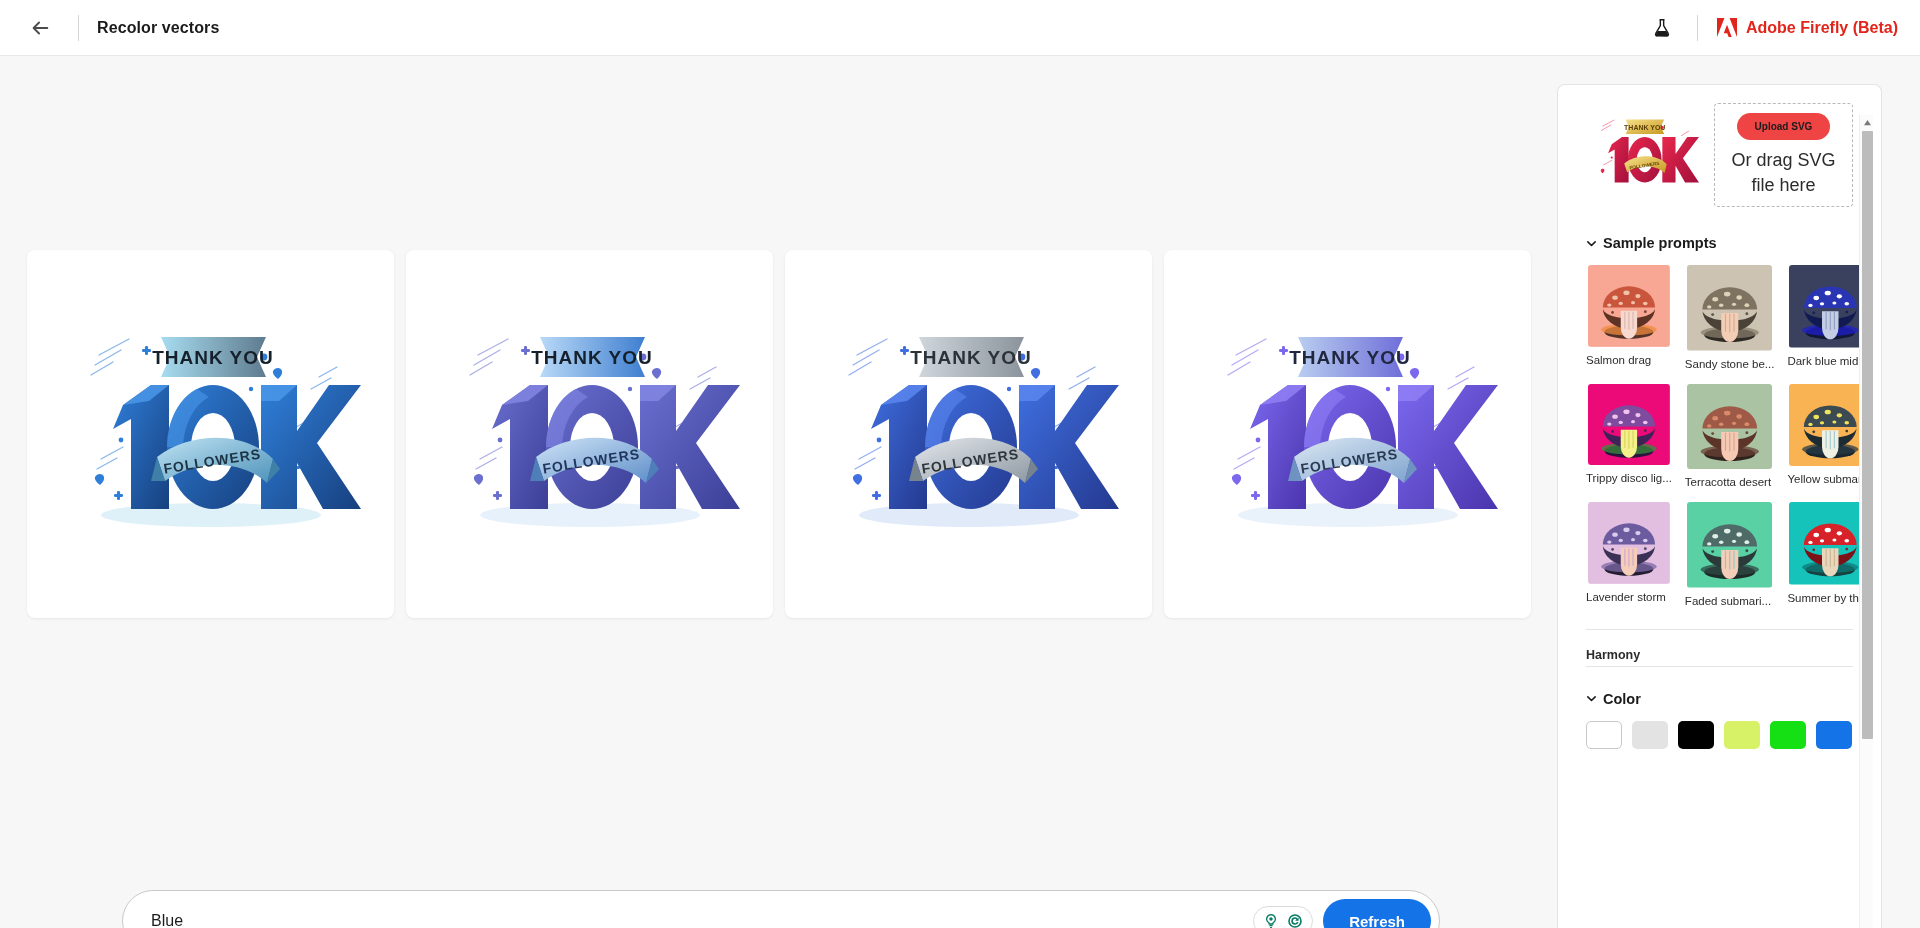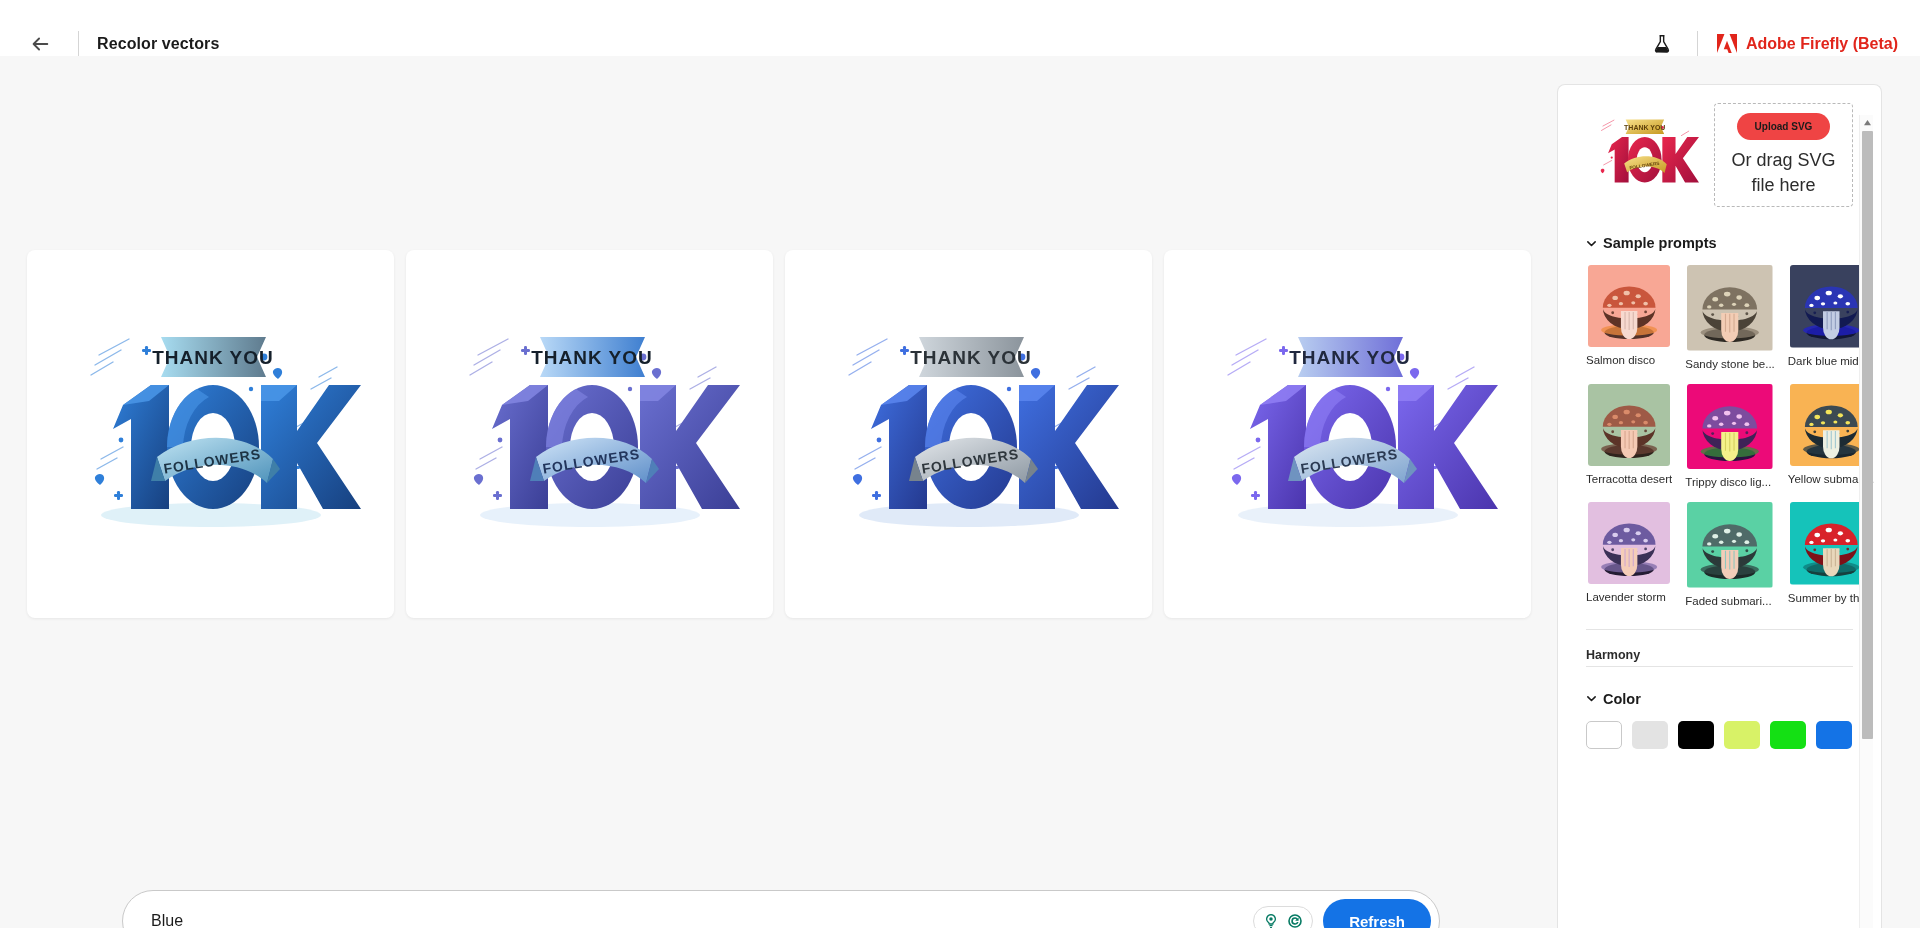--- a/index.html
+++ b/index.html
@@ -5,21 +5,21 @@
   * { box-sizing: border-box; margin: 0; padding: 0; }
   html, body {
     width: 1920px; height: 928px;
     font-family: "Liberation Sans", sans-serif;
     background: #ffffff;
     overflow: hidden;
   }
 
   
   .topbar {
-    position: absolute; left: 0; top: 16px; width: 1920px; height: 56px;
+    position: absolute; left: 0; top: 0; width: 1920px; height: 56px;
     background: #ffffff;
     border-bottom: 1px solid #e8e8e8;
     display: flex; align-items: center;
   }
   .back-btn {
     width: 40px; height: 40px; margin-left: 20px;
     display: flex; align-items: center; justify-content: center;
     border-radius: 4px; cursor: pointer;
   }
   .vdiv { width: 1px; height: 26px; background: #d5d5d5; margin: 0 18px; }
@@ -538,21 +538,21 @@
     <circle cx="58" cy="60" r="1.7"></circle>
                 <circle cx="70" cy="57" r="1.7"></circle>
   </g>
   <path d="M40 56h20v20a10 14 0 0 1-20 0z" fill="#f7d9cf"></path>
   <g stroke="#d6b5ab" stroke-width="1.3">
     <path d="M45 57v21"></path>
                 <path d="M50 57v22"></path>
                 <path d="M55 57v21"></path>
   </g>
 </svg>
-            <div class="plabel">Salmon disco</div>
+            <div class="plabel">Salmon drag</div>
           </div>
           <div class="pcell">
 <svg class="pswatch" viewBox="0 0 100 100" preserveAspectRatio="none">
   <rect width="100" height="100" fill="#cdc3b2"></rect>
   <ellipse cx="50" cy="82" rx="30" ry="8" fill="#2e2a24"></ellipse>
   <ellipse cx="50" cy="79" rx="34" ry="7" fill="#8a7e6c" opacity=".75"></ellipse>
   <path d="M18 52a32 26 0 0 1 64 0z" fill="#7e7261"></path>
   <path d="M18 52a32 26 0 0 0 64 0c0 8-14 13-32 13S18 60 18 52z" fill="#4b4338"></path>
   <g fill="#ddd3b9">
     <ellipse cx="33" cy="40" rx="3.4" ry="2.6"></ellipse>
@@ -604,20 +604,51 @@
   <g stroke="#8d9bbd" stroke-width="1.3">
     <path d="M45 57v21"></path>
                 <path d="M50 57v22"></path>
                 <path d="M55 57v21"></path>
   </g>
 </svg>
             <div class="plabel">Dark blue mid...</div>
           </div>
           <div class="pcell">
 <svg class="pswatch" viewBox="0 0 100 100" preserveAspectRatio="none">
+  <rect width="100" height="100" fill="#ec0a78"></rect>
+  <ellipse cx="50" cy="82" rx="30" ry="8" fill="#2b1340"></ellipse>
+  <ellipse cx="50" cy="79" rx="34" ry="7" fill="#3a8c3a" opacity=".75"></ellipse>
+  <path d="M18 52a32 26 0 0 1 64 0z" fill="#7d4c9e"></path>
+  <path d="M18 52a32 26 0 0 0 64 0c0 8-14 13-32 13S18 60 18 52z" fill="#3f2257"></path>
+  <g fill="#f2c2ef">
+    <ellipse cx="33" cy="40" rx="3.4" ry="2.6"></ellipse>
+                <ellipse cx="47" cy="34" rx="3.8" ry="2.8"></ellipse>
+    <ellipse cx="61" cy="38" rx="3.2" ry="2.5"></ellipse>
+                <ellipse cx="70" cy="47" rx="2.8" ry="2.2"></ellipse>
+    <ellipse cx="26" cy="49" rx="2.6" ry="2"></ellipse>
+                <ellipse cx="40" cy="47" rx="2.6" ry="2"></ellipse>
+    <ellipse cx="55" cy="46" rx="2.4" ry="1.9"></ellipse>
+  </g>
+  <g fill="#3f2257" opacity=".85">
+    <circle cx="30" cy="58" r="1.7"></circle>
+                <circle cx="44" cy="60" r="1.7"></circle>
+    <circle cx="58" cy="60" r="1.7"></circle>
+                <circle cx="70" cy="57" r="1.7"></circle>
+  </g>
+  <path d="M40 56h20v20a10 14 0 0 1-20 0z" fill="#f4f08a"></path>
+  <g stroke="#d6d05f" stroke-width="1.3">
+    <path d="M45 57v21"></path>
+                <path d="M50 57v22"></path>
+                <path d="M55 57v21"></path>
+  </g>
+</svg>
+            <div class="plabel">Trippy disco lig...</div>
+          </div>
+          <div class="pcell">
+<svg class="pswatch" viewBox="0 0 100 100" preserveAspectRatio="none">
   <rect width="100" height="100" fill="#a9c3a3"></rect>
   <ellipse cx="50" cy="82" rx="30" ry="8" fill="#2f231d"></ellipse>
   <ellipse cx="50" cy="79" rx="34" ry="7" fill="#6b4234" opacity=".75"></ellipse>
   <path d="M18 52a32 26 0 0 1 64 0z" fill="#9e5a46"></path>
   <path d="M18 52a32 26 0 0 0 64 0c0 8-14 13-32 13S18 60 18 52z" fill="#5c3428"></path>
   <g fill="#d98b6a">
     <ellipse cx="33" cy="40" rx="3.4" ry="2.6"></ellipse>
                 <ellipse cx="47" cy="34" rx="3.8" ry="2.8"></ellipse>
     <ellipse cx="61" cy="38" rx="3.2" ry="2.5"></ellipse>
                 <ellipse cx="70" cy="47" rx="2.8" ry="2.2"></ellipse>
@@ -632,51 +663,20 @@
                 <circle cx="70" cy="57" r="1.7"></circle>
   </g>
   <path d="M40 56h20v20a10 14 0 0 1-20 0z" fill="#f5c9b4"></path>
   <g stroke="#d6a58e" stroke-width="1.3">
     <path d="M45 57v21"></path>
                 <path d="M50 57v22"></path>
                 <path d="M55 57v21"></path>
   </g>
 </svg>
             <div class="plabel">Terracotta desert</div>
-          </div>
-          <div class="pcell">
-<svg class="pswatch" viewBox="0 0 100 100" preserveAspectRatio="none">
-  <rect width="100" height="100" fill="#ec0a78"></rect>
-  <ellipse cx="50" cy="82" rx="30" ry="8" fill="#2b1340"></ellipse>
-  <ellipse cx="50" cy="79" rx="34" ry="7" fill="#3a8c3a" opacity=".75"></ellipse>
-  <path d="M18 52a32 26 0 0 1 64 0z" fill="#7d4c9e"></path>
-  <path d="M18 52a32 26 0 0 0 64 0c0 8-14 13-32 13S18 60 18 52z" fill="#3f2257"></path>
-  <g fill="#f2c2ef">
-    <ellipse cx="33" cy="40" rx="3.4" ry="2.6"></ellipse>
-                <ellipse cx="47" cy="34" rx="3.8" ry="2.8"></ellipse>
-    <ellipse cx="61" cy="38" rx="3.2" ry="2.5"></ellipse>
-                <ellipse cx="70" cy="47" rx="2.8" ry="2.2"></ellipse>
-    <ellipse cx="26" cy="49" rx="2.6" ry="2"></ellipse>
-                <ellipse cx="40" cy="47" rx="2.6" ry="2"></ellipse>
-    <ellipse cx="55" cy="46" rx="2.4" ry="1.9"></ellipse>
-  </g>
-  <g fill="#3f2257" opacity=".85">
-    <circle cx="30" cy="58" r="1.7"></circle>
-                <circle cx="44" cy="60" r="1.7"></circle>
-    <circle cx="58" cy="60" r="1.7"></circle>
-                <circle cx="70" cy="57" r="1.7"></circle>
-  </g>
-  <path d="M40 56h20v20a10 14 0 0 1-20 0z" fill="#f4f08a"></path>
-  <g stroke="#d6d05f" stroke-width="1.3">
-    <path d="M45 57v21"></path>
-                <path d="M50 57v22"></path>
-                <path d="M55 57v21"></path>
-  </g>
-</svg>
-            <div class="plabel">Trippy disco lig...</div>
           </div>
           <div class="pcell">
 <svg class="pswatch" viewBox="0 0 100 100" preserveAspectRatio="none">
   <rect width="100" height="100" fill="#f9b353"></rect>
   <ellipse cx="50" cy="82" rx="30" ry="8" fill="#1b2730"></ellipse>
   <ellipse cx="50" cy="79" rx="34" ry="7" fill="#2a3b44" opacity=".75"></ellipse>
   <path d="M18 52a32 26 0 0 1 64 0z" fill="#3c4a52"></path>
   <path d="M18 52a32 26 0 0 0 64 0c0 8-14 13-32 13S18 60 18 52z" fill="#1d2b33"></path>
   <g fill="#f2e45a">
     <ellipse cx="33" cy="40" rx="3.4" ry="2.6"></ellipse>

